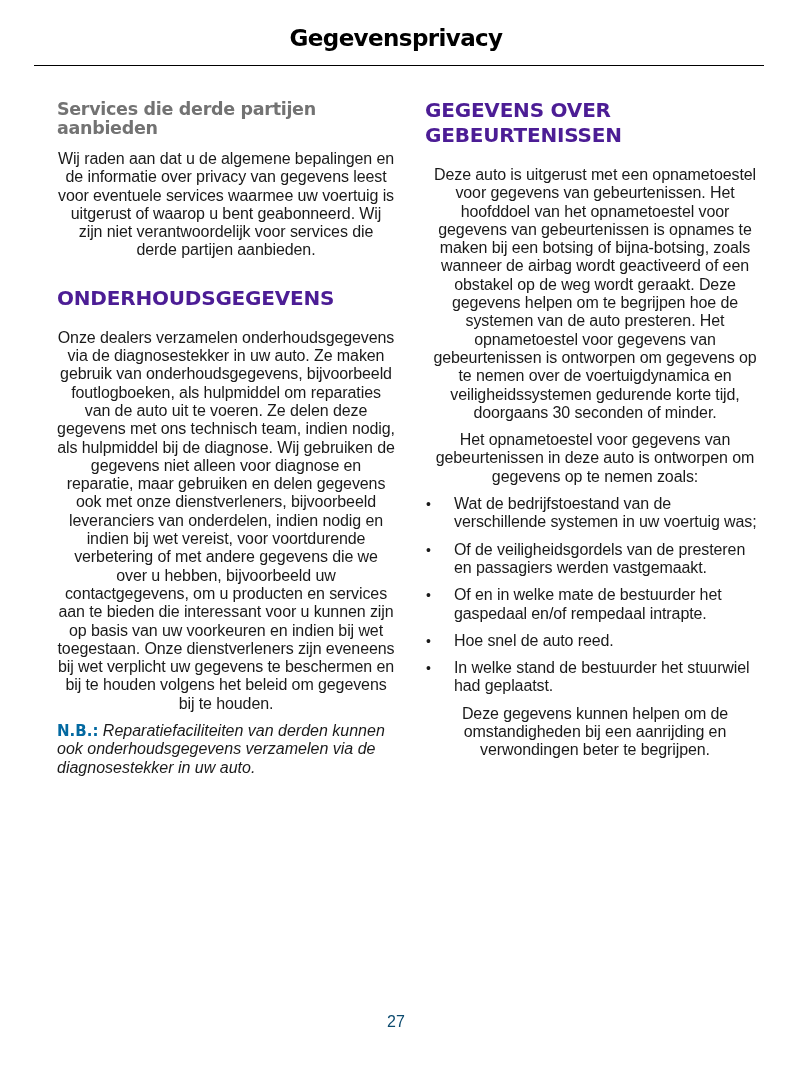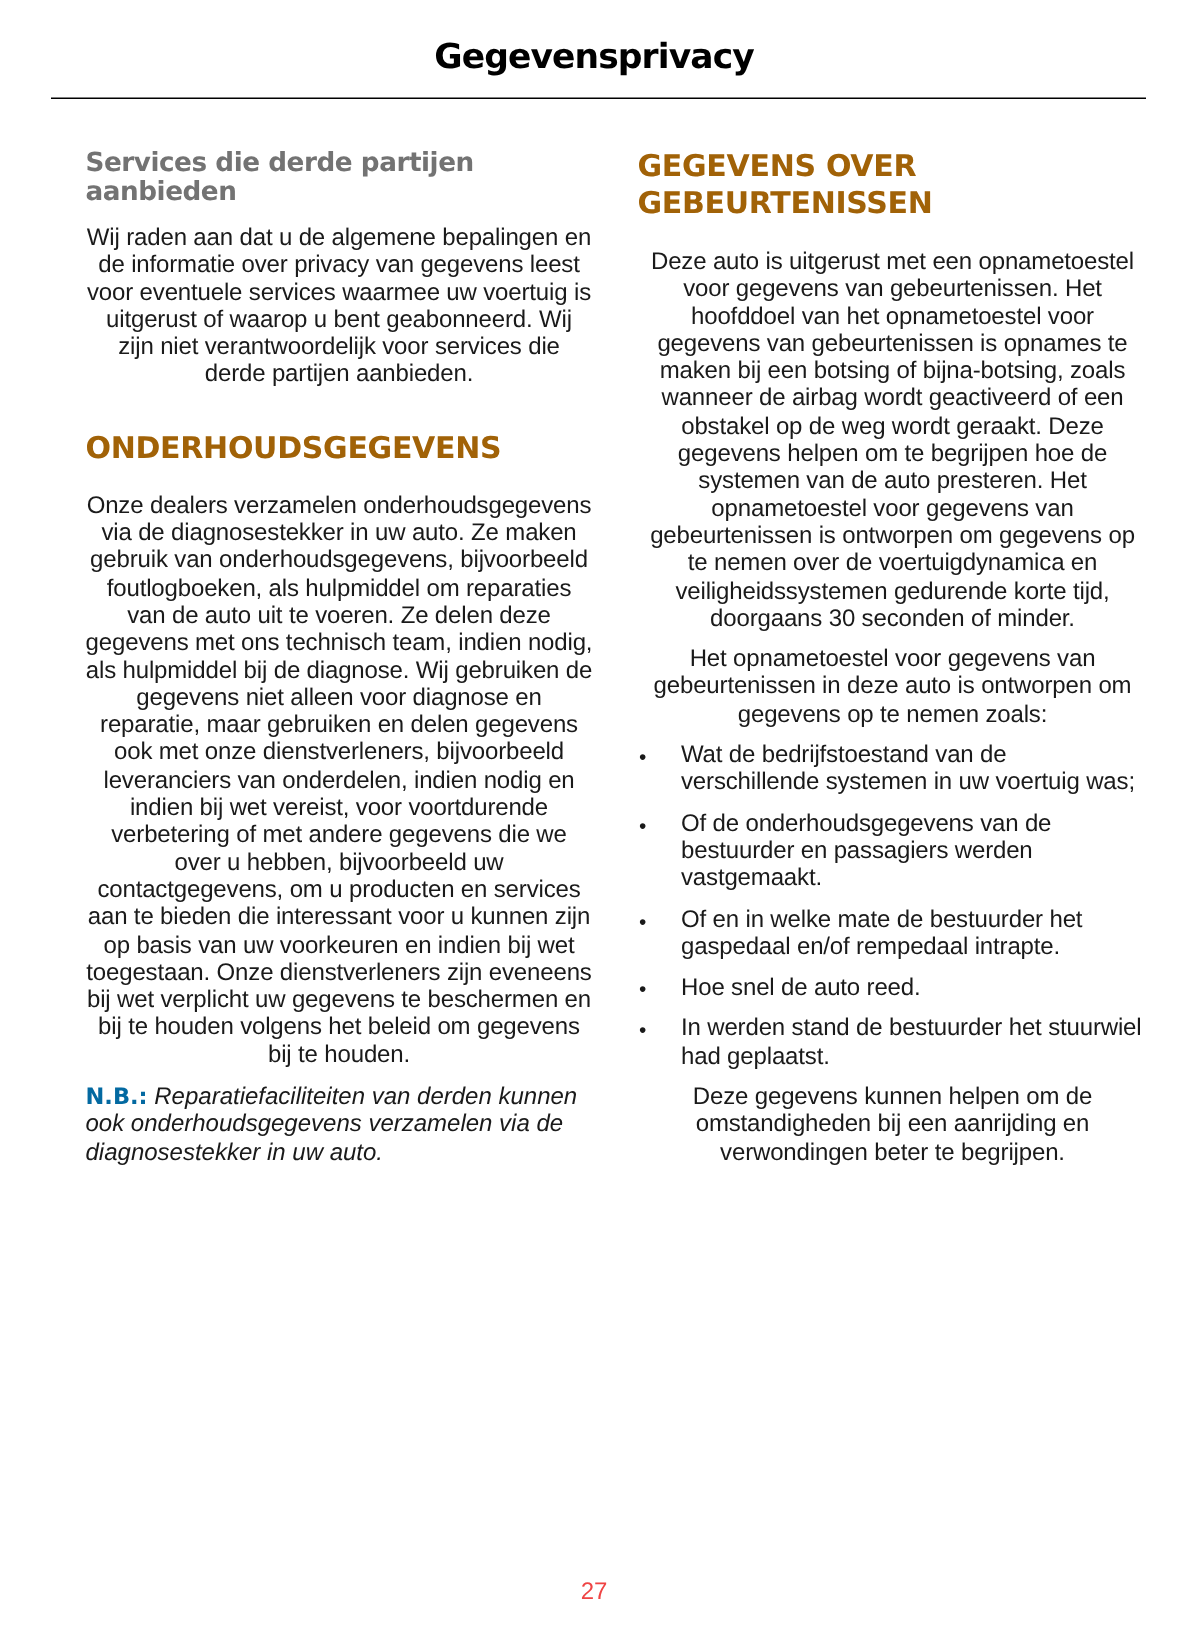--- a/index.html
+++ b/index.html
@@ -18,40 +18,40 @@
   }
   .col { position: absolute; top: 96px; }
   .col-left { left: 57px; width: 338px; }
   .col-right { left: 425px; width: 340px; }
   .subheading {
     font-family: "DejaVu Sans", sans-serif; font-weight: bold; font-size: 17.5px;
     line-height: 19px; margin: 4px 0 12px 0; letter-spacing: -0.3px; color: #737373;
   }
   .section-heading {
     font-family: "DejaVu Sans", sans-serif; font-weight: bold; font-size: 20px;
-    line-height: 25px; margin: 0 0 18px 0; letter-spacing: -0.2px; color: #a16207;
+    line-height: 25px; margin: 0 0 18px 0; letter-spacing: -0.2px; color: #4c1d95;
   }
   .para {
     font-size: 16px; line-height: 18.3px; margin: 0 0 9px 0; letter-spacing: -0.1px; text-align: center;
   }
   .spacer-after-para { height: 17px; }
   .note { font-size: 16px; line-height: 18.3px; margin: 0; }
   .note-label { font-family: "DejaVu Sans", sans-serif; font-weight: bold; font-size: 15px; color: #0369a1; }
   .note-text { font-style: italic; }
   .bullets { list-style: none; margin: 0 0 8px 0; padding: 0; }
   .bullets li {
     position: relative; padding-left: 29px; font-size: 16px; line-height: 18.3px;
     margin: 0 0 9px 0; letter-spacing: -0.1px;
   }
   .bullet-dot {
     position: absolute; left: 1px; top: 0; font-size: 14px; line-height: 18.3px;
   }
   .page-number {
     position: absolute; left: 0; right: 0; top: 1013px; text-align: center;
-    font-size: 16px; color: #ef4444; margin-top: 40px;
+    font-size: 16px; color: #0c4a6e;
   }
 </style>
 </head>
 <body>
 
 <div class="page-title">Gegevensprivacy</div>
 <div class="title-rule"></div>
 
 <div class="col col-left">
   <section>
@@ -74,32 +74,32 @@
     <h2 class="section-heading" style="margin-top:2px;">GEGEVENS OVER GEBEURTENISSEN</h2>
     <p class="para">Deze auto is uitgerust met een opnametoestel voor gegevens van gebeurtenissen. Het hoofddoel van het opnametoestel voor gegevens van gebeurtenissen is opnames te maken bij een botsing of bijna-botsing, zoals wanneer de airbag wordt geactiveerd of een obstakel op de weg wordt geraakt. Deze gegevens helpen om te begrijpen hoe de systemen van de auto presteren. Het opnametoestel voor gegevens van gebeurtenissen is ontworpen om gegevens op te nemen over de voertuigdynamica en veiligheidssystemen gedurende korte tijd, doorgaans 30 seconden of minder.</p>
     <p class="para">Het opnametoestel voor gegevens van gebeurtenissen in deze auto is ontworpen om gegevens op te nemen zoals:</p>
     <ul class="bullets">
       <li>
         <span class="bullet-dot">•</span>
         <span>Wat de bedrijfstoestand van de verschillende systemen in uw voertuig was;</span>
       </li>
       <li>
         <span class="bullet-dot">•</span>
-        <span>Of de onderhoudsgegevens van de bestuurder en passagiers werden vastgemaakt.</span>
+        <span>Of de veiligheidsgordels van de presteren en passagiers werden vastgemaakt.</span>
       </li>
       <li>
         <span class="bullet-dot">•</span>
         <span>Of en in welke mate de bestuurder het gaspedaal en/of rempedaal intrapte.</span>
       </li>
       <li>
         <span class="bullet-dot">•</span>
         <span>Hoe snel de auto reed.</span>
       </li>
       <li>
         <span class="bullet-dot">•</span>
-        <span>In werden stand de bestuurder het stuurwiel had geplaatst.</span>
+        <span>In welke stand de bestuurder het stuurwiel had geplaatst.</span>
       </li>
     </ul>
     <p class="para">Deze gegevens kunnen helpen om de omstandigheden bij een aanrijding en verwondingen beter te begrijpen.</p>
   </section>
 </div>
 
 <div class="page-number">27</div>
 
 </body></html>

